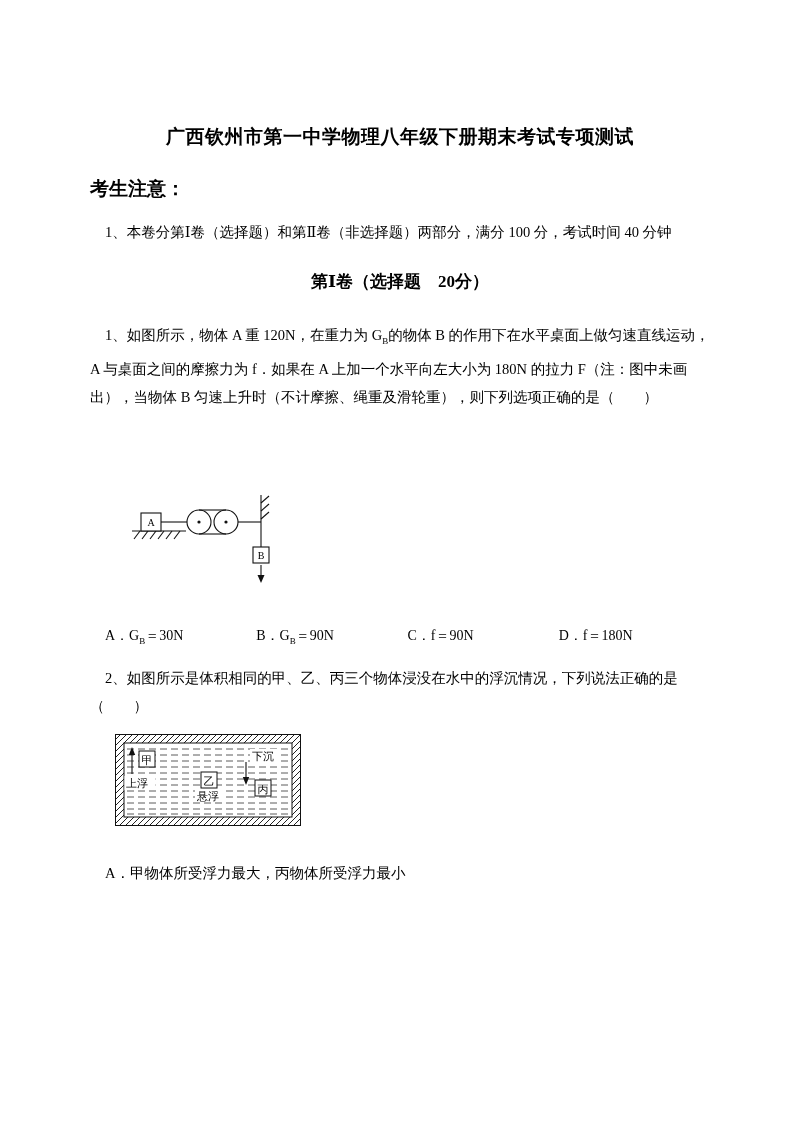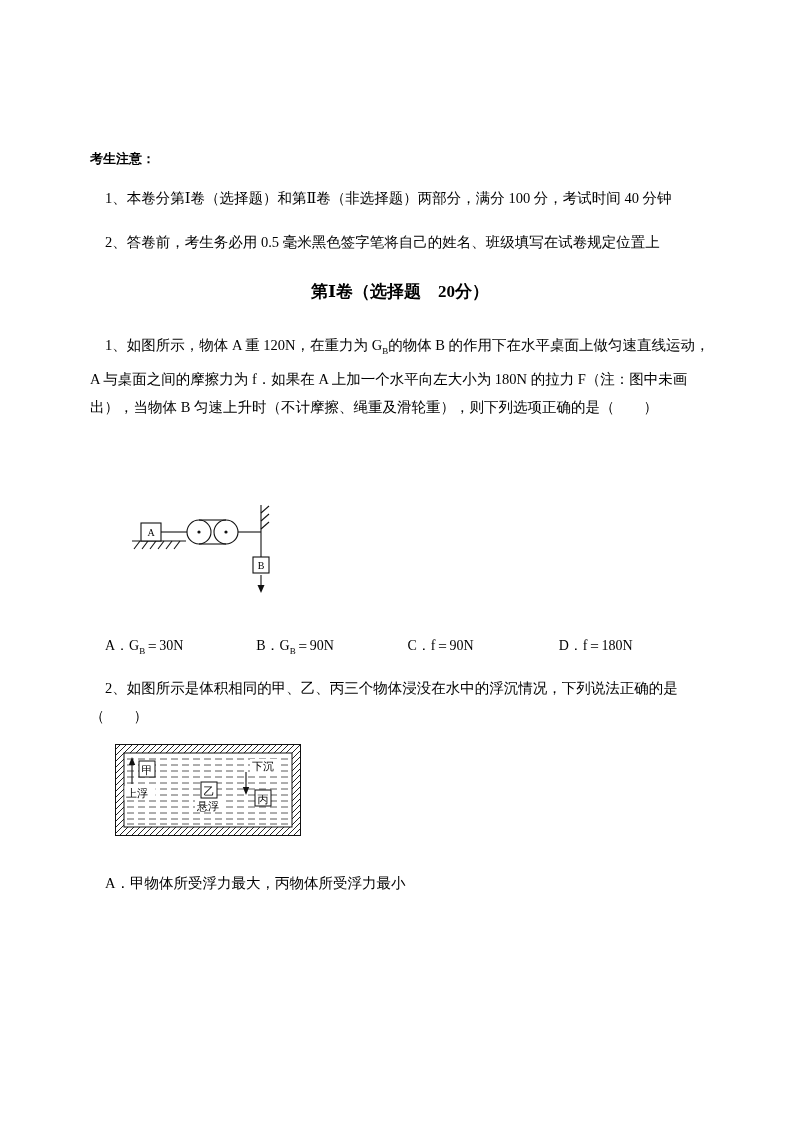--- a/index.html
+++ b/index.html
@@ -6,44 +6,44 @@
   html, body { width:800px; }
   body {
     height:1131px;
     background:#ffffff;
     color:#000;
     font-family:"Liberation Serif","DejaVu Serif",serif;
   }
   .page { width:800px; height:1131px; padding:124px 90px 0 90px; overflow:hidden; }
   .title { text-align:center; font-size:19px; font-weight:bold; letter-spacing:0.5px; }
   .meta { margin-top:12px; text-align:center; font-size:14px; }
-  .notice-heading { margin-top:26px; font-size:13px; font-weight:bold; }
+  .notice-heading { margin-top:26px; font-size:19px; font-weight:bold; }
   .notice { margin-top:16px; font-size:14.5px; line-height:28px; text-indent:15px; }
   .section-title { margin-top:24px; text-align:center; font-size:17px; font-weight:bold; }
   .subsection-title { margin-top:24px; font-size:15px; font-weight:bold; }
   .q-text { margin-top:28px; font-size:14.5px; line-height:28px; text-indent:15px; }
   .q-text.q2 { margin-top:18px; }
   sub { font-size:9px; }
   .fig1-wrap { margin:70px 0 0 38px; height:112px; }
   .options-row { display:flex; margin-top:34px; padding-left:15px; font-size:14px;justify-content:space-between; }
   .options-row .opt { width:156px; }
   .fig2-wrap { margin:14px 0 0 25px; height:92px; }
   .option-line { margin-top:38px; padding-left:15px; font-size:14.5px; }
   .fig-label { font-size:10px; font-family:"Liberation Serif","DejaVu Serif",serif; }
   .fig-label2 { font-size:11px; font-family:"Liberation Serif","DejaVu Serif",serif; }
 </style>
 </head>
 <body>
 
 <div class="page">
 
+  <h1 class="title">广西钦州市第一中学物理八年级下册期末考试专项测试</h1>
 
   <div class="notice-heading">考生注意：</div>
   <p class="notice">1、本卷分第Ⅰ卷（选择题）和第Ⅱ卷（非选择题）两部分，满分 100 分，考试时间 40 分钟</p>
-  <p class="notice">2、答卷前，考生务必用 0.5 毫米黑色签字笔将自己的姓名、班级填写在试卷规定位置上</p>
 
   <h2 class="section-title">第Ⅰ卷（选择题　20分）</h2>
 
   <div>
     <p class="q-text"><span>1、如图所示，物体 A 重 120N，在重力为 G</span><sub>B</sub><span>的物体 B 的作用下在水平桌面上做匀速直线运动，A 与桌面之间的摩擦力为 f．如果在 A 上加一个水平向左大小为 180N 的拉力 F（注：图中未画出），当物体 B 匀速上升时（不计摩擦、绳重及滑轮重），则下列选项正确的是（　　）</span></p>
 
     <div class="fig1-wrap">
       <svg width="170" height="112" viewBox="0 0 170 112">
         <g stroke="#111" stroke-width="1.1" fill="none">
           <line x1="4" y1="50" x2="58" y2="50"></line>

